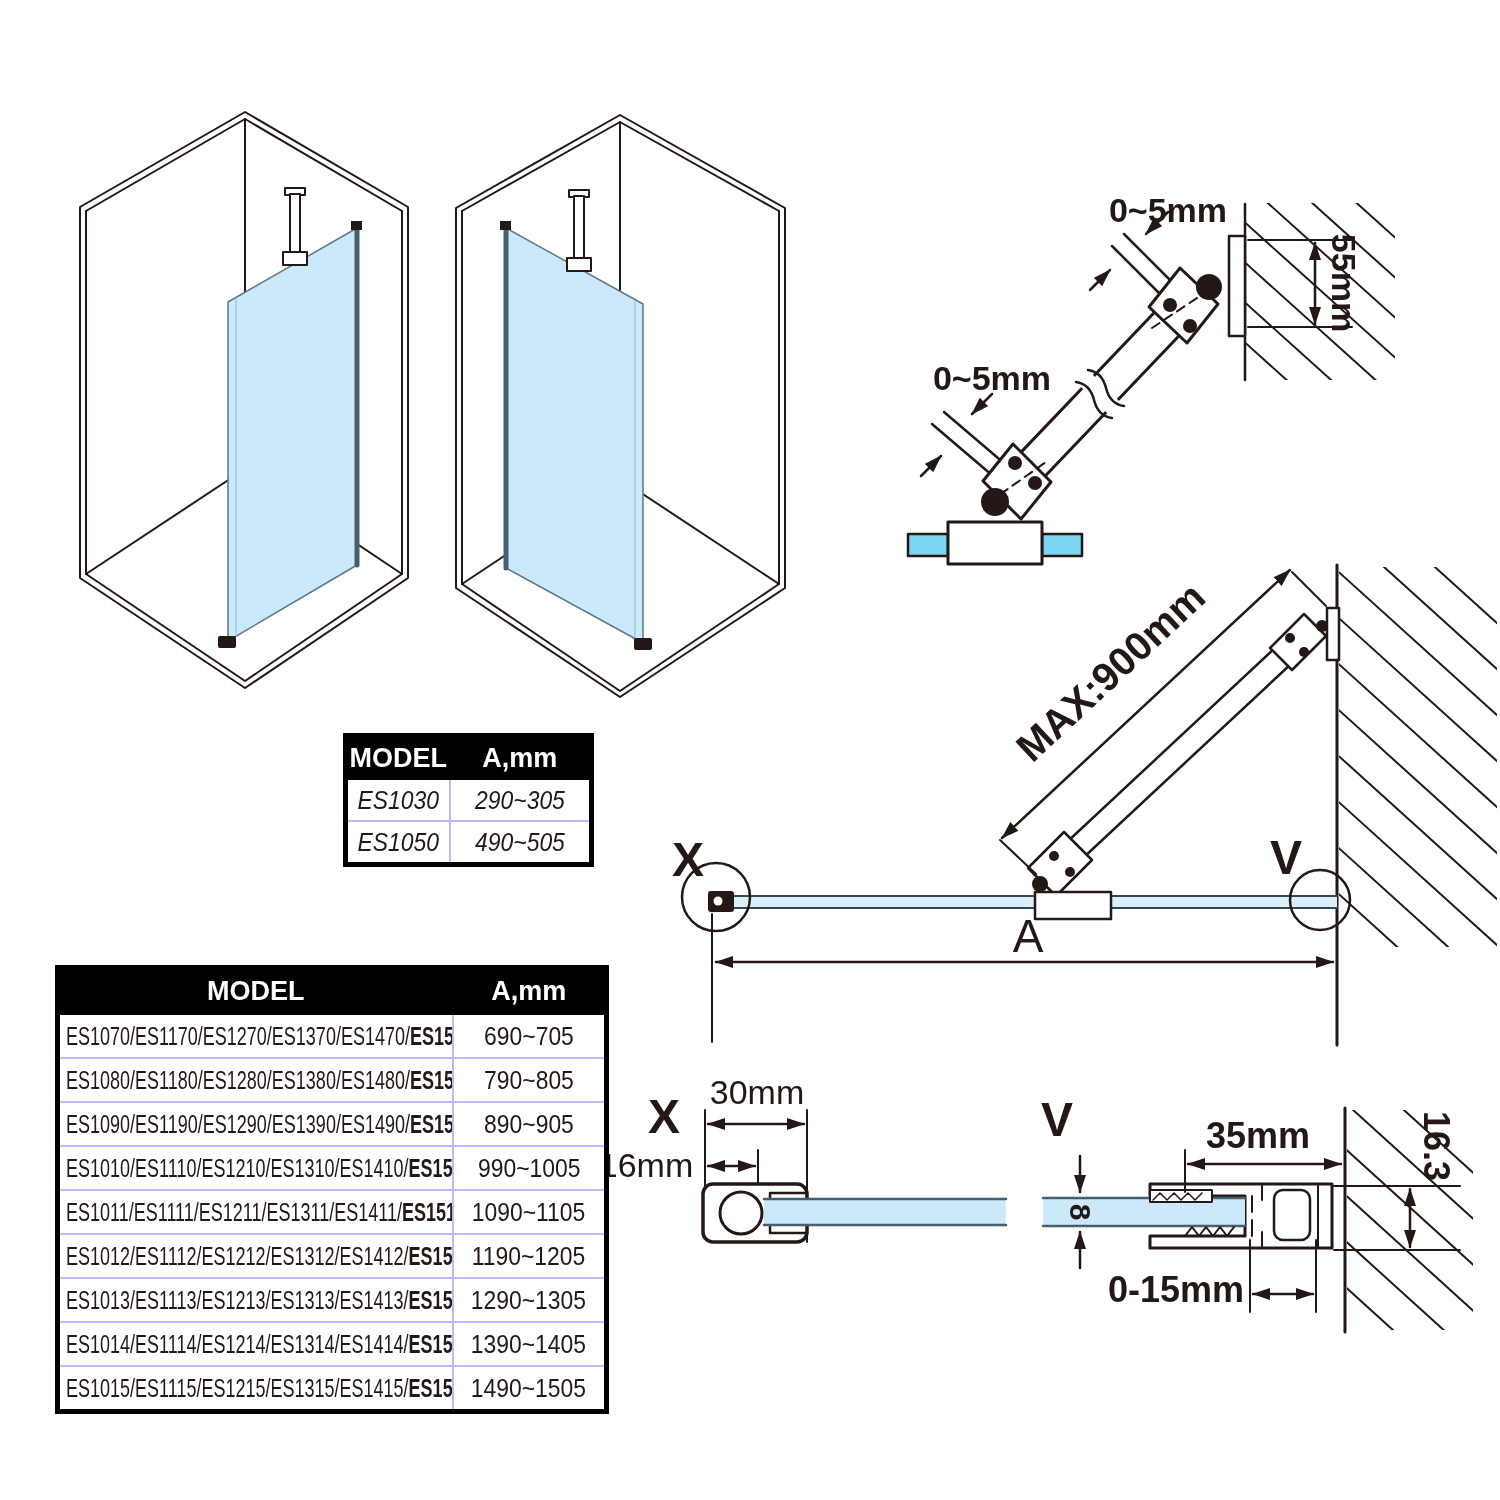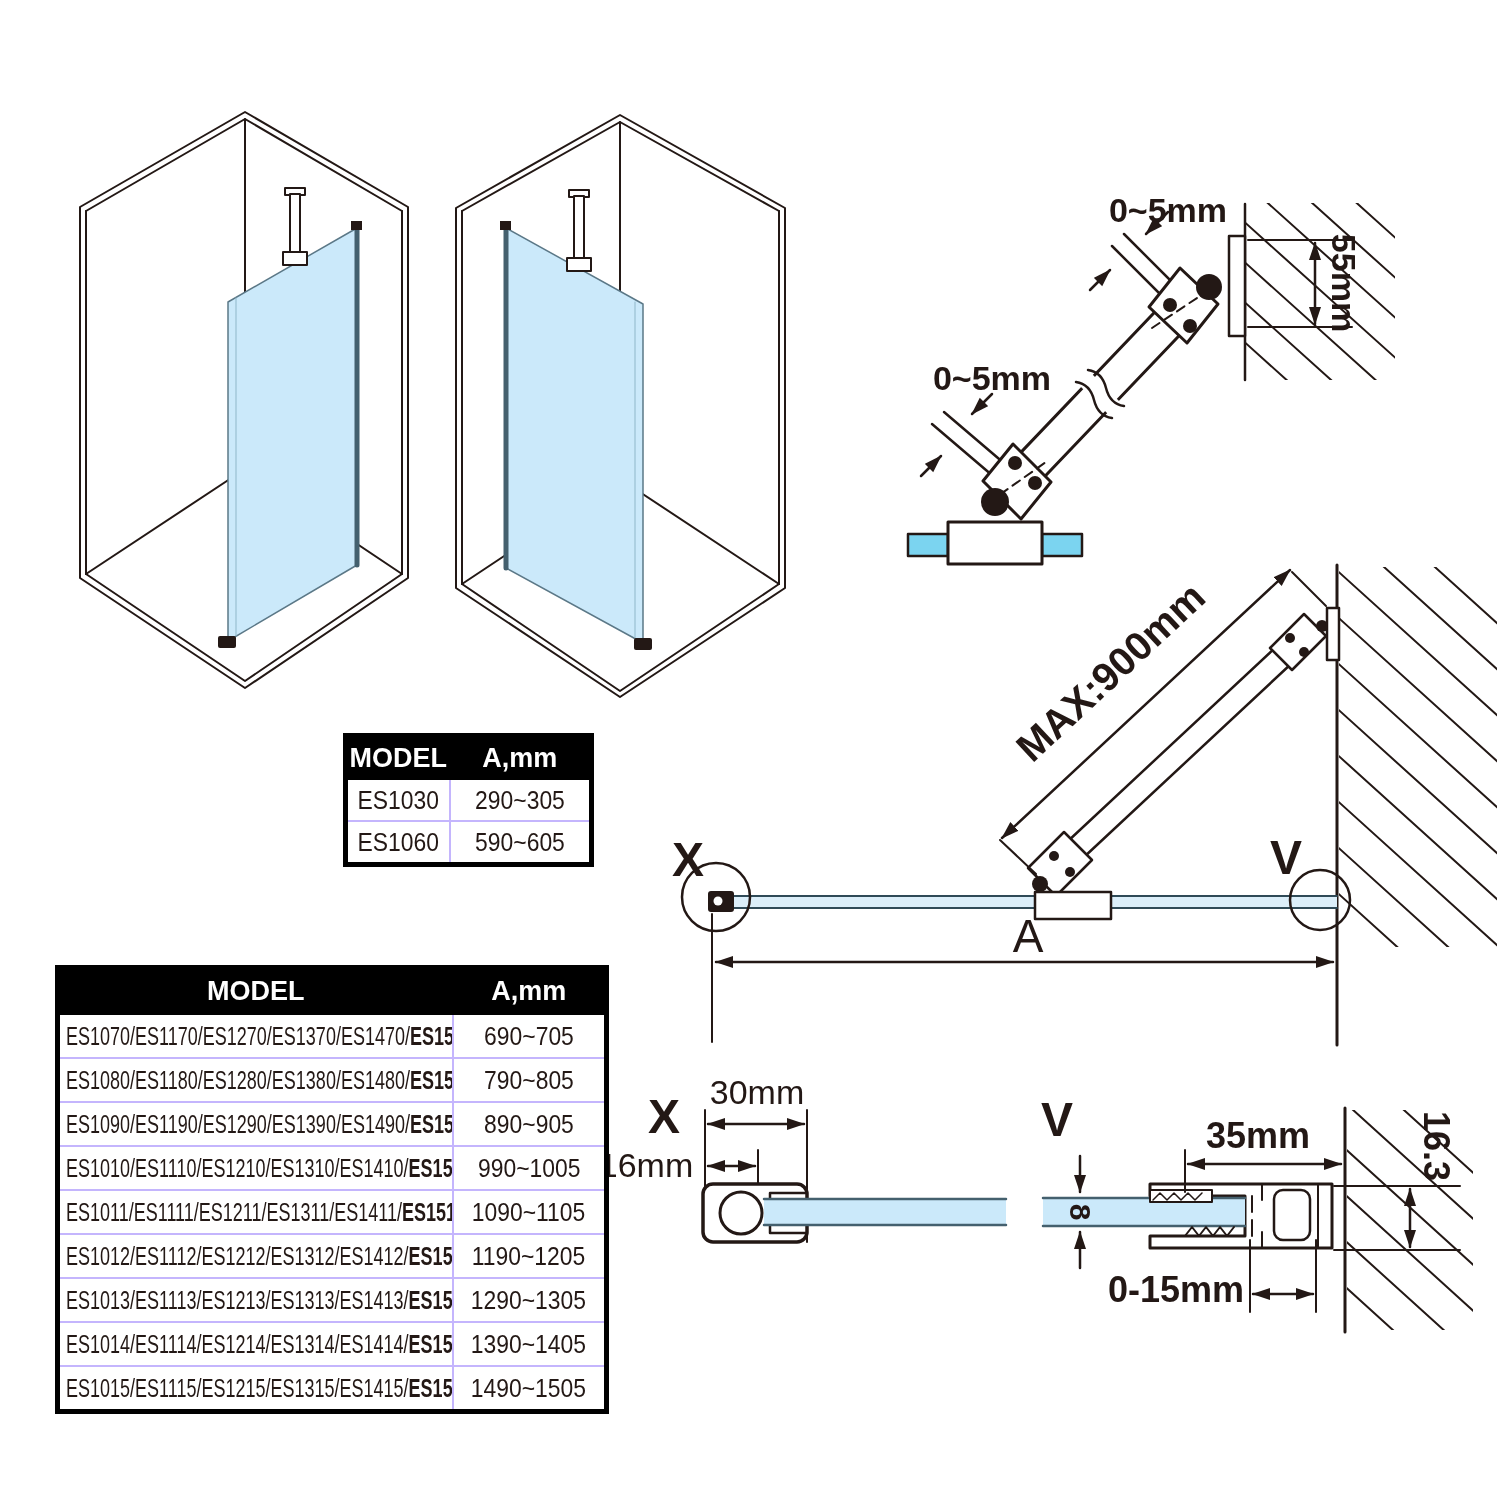--- a/index.html
+++ b/index.html
@@ -12,21 +12,21 @@
   .mark{font-size:48px;font-weight:bold;}
   .maxt{font-size:40px;font-weight:bold;}
   .bigA{font-size:46px;}
   .g8{font-size:30px;font-weight:bold;}
 
   table.spec{border-collapse:collapse;table-layout:fixed;position:absolute;background:#fff;}
   table.spec td,table.spec th{border:2px solid #c4b5fd;padding:0;text-align:center;vertical-align:middle;overflow:hidden;white-space:nowrap;}
   table.spec th{background:#000;color:#fff;font-weight:bold;font-size:27px;border-color:#000;}
   #smallTable{left:343px;top:733px;width:246px;border:5px solid #000;}
   #smallTable th{height:40px;}
-  #smallTable td{height:40px;font-size:26px;}
+  #smallTable td{height:40px;font-size:26px;font-style:italic;}
   #largeTable{left:55px;top:965px;width:549px;border:5px solid #000;}
   #largeTable th{height:43px;}
   #largeTable td{height:42px;font-size:26px;}
   #largeTable td.mcell{text-align:left;padding-left:6px;}
   .squish{display:inline-block;transform:scaleX(.72);transform-origin:0 50%;white-space:nowrap;font-size:25px;}
   .squish2{display:inline-block;transform:scaleX(.88);transform-origin:50% 50%;white-space:nowrap;}
   .bold{font-weight:bold;}
 </style>
 </head>
 <body>
@@ -268,22 +268,22 @@
     <tbody>
         <tr>
       <th>MODEL</th>
       <th>A,mm</th>
     </tr>
     <tr>
       <td><span class="squish2">ES1030</span></td>
       <td><span class="squish2">290~305</span></td>
     </tr>
     <tr>
-      <td><span class="squish2">ES1060</span></td>
-      <td><span class="squish2">590~605</span></td>
+      <td><span class="squish2">ES1050</span></td>
+      <td><span class="squish2">490~505</span></td>
     </tr>
   </tbody>
     </table>
 
   <table class="spec" id="largeTable">
     <colgroup>
         <col style="width:395px">
         <col style="width:154px">
       </colgroup>
     <tbody>

